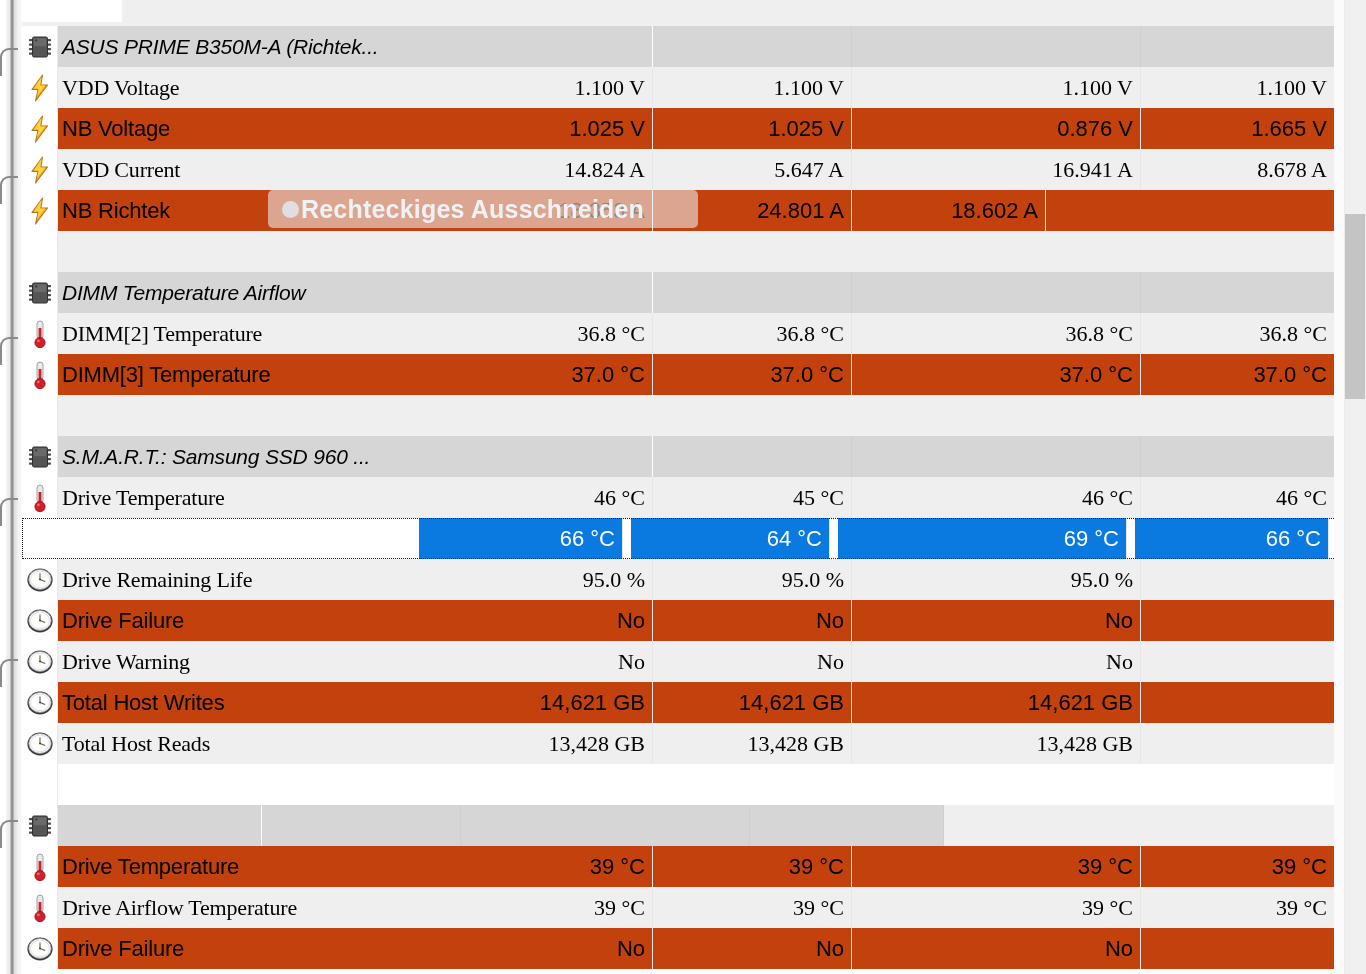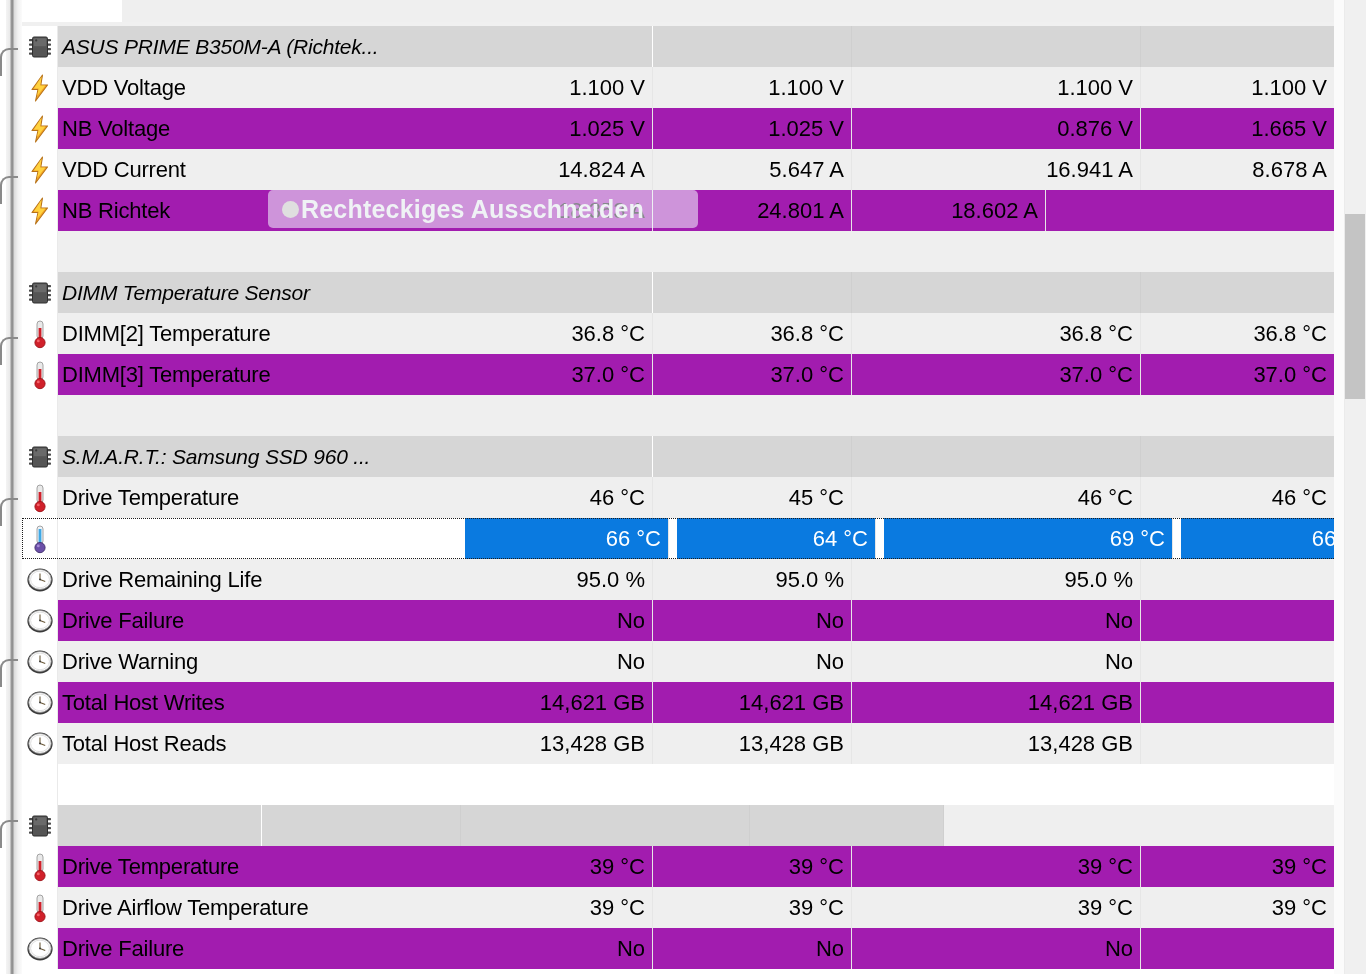--- a/index.html
+++ b/index.html
@@ -19,23 +19,23 @@
   }
   .notch{
     position:absolute;left:0;width:16px;height:26px;z-index:7;
     border-top:2px solid #8a8a8a;border-left:2px solid #8a8a8a;
     border-top-left-radius:9px;
     background:transparent;pointer-events:none;
   }
 
   
   .grid{position:absolute;left:22px;top:0;width:1322px;height:974px;overflow:hidden;background:#ffffff;}
-  .row{position:relative;height:41px;display:flex;align-items:stretch;box-sizing:border-box;}
-  .row.alt{background:#efefef;}
-  .row.white{background:#a21caf;}
+  .row{position:relative;height:41px;display:flex;align-items:stretch;box-sizing:border-box;justify-content:flex-end;}
+  .row.alt{background:#efefef;font-family:Liberation Serif, serif;}
+  .row.white{background:#c2410c;}
   .row.header{background:#d6d6d6;}
   .row.blank{background:#efefef;}
   .row.blankw{background:#ffffff;}
   .row.sel .cell{background:#0a7ae0 !important;color:#ffffff;}
   .row.sel .name{color:#ffffff;}
 
   .icon-cell{
     width:36px;min-width:36px;display:flex;align-items:center;justify-content:center;
     background:#ffffff;border-right:1px solid #eaeaea;box-sizing:border-box;
   }
@@ -200,21 +200,21 @@
         <rect x="20" y="5" width="4" height="2.2" rx="0.6"></rect>
         <rect x="20" y="9.5" width="4" height="2.2" rx="0.6"></rect>
         <rect x="20" y="14" width="4" height="2.2" rx="0.6"></rect>
         <rect x="20" y="18.5" width="4" height="2.2" rx="0.6"></rect>
       </g>
       <rect x="5.5" y="3" width="15" height="20" rx="1.6" fill="#555" stroke="#2e2e2e" stroke-width="1"></rect>
       <rect x="6.8" y="4.2" width="12.4" height="8" rx="1" fill="#6a6a6a"></rect>
       <circle cx="9.2" cy="6.4" r="1.1" fill="#3a3a3a"></circle>
     </svg>
         </div>
-        <div class="name">DIMM Temperature Sensor</div>
+        <div class="name">DIMM Temperature Airflow</div>
         <div class="cell c1"></div>
         <div class="cell c2"></div>
         <div class="cell c3"></div>
         <div class="cell c4"></div>
         <div class="cell cpad"></div>
       </div>
       <div class="row alt">
         <div class="icon-cell">
           <svg class="ic" width="20" height="30" viewBox="0 0 20 30">
       <rect x="7" y="2" width="6" height="18" rx="3" fill="#e9e9e9" stroke="#9a9a9a" stroke-width="0.9"></rect>

